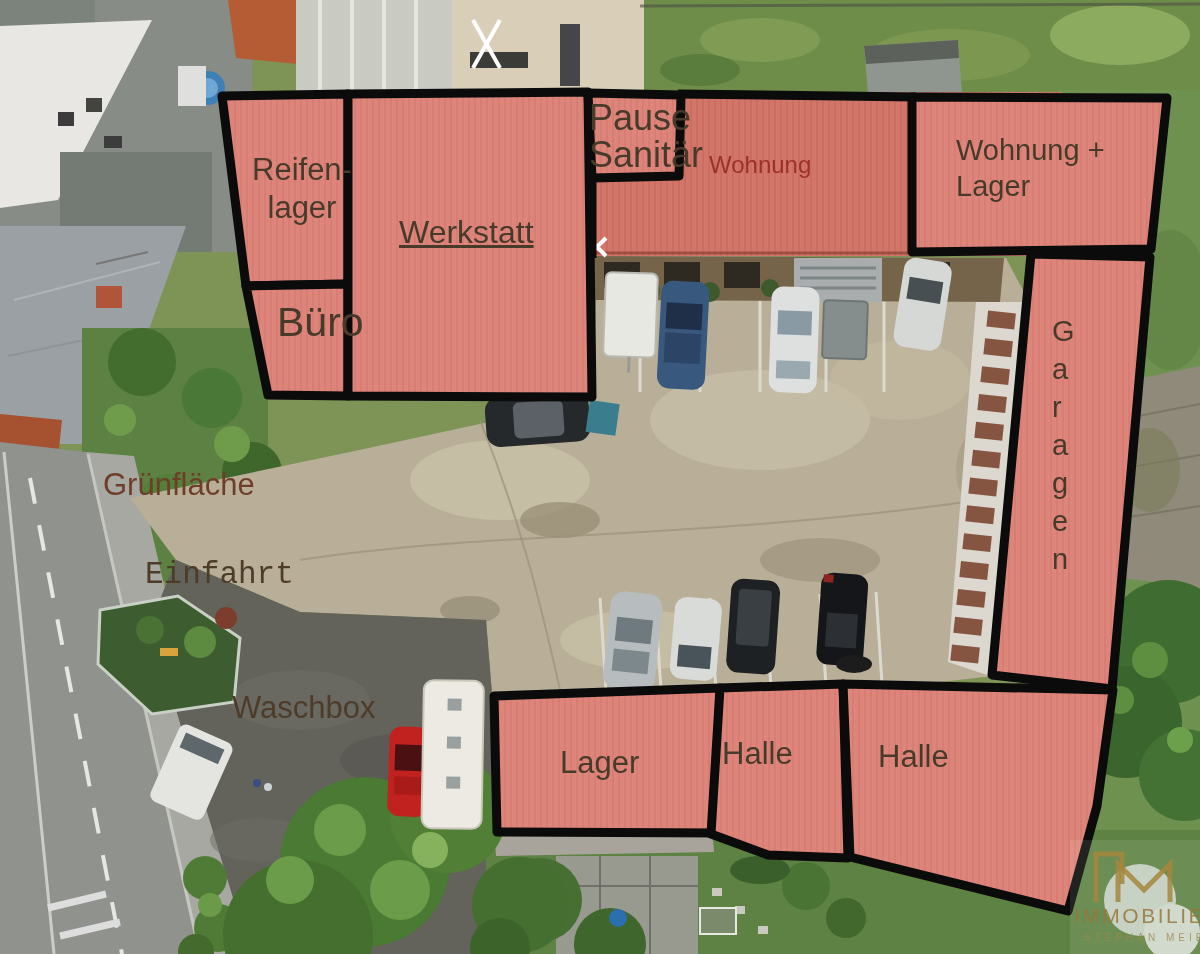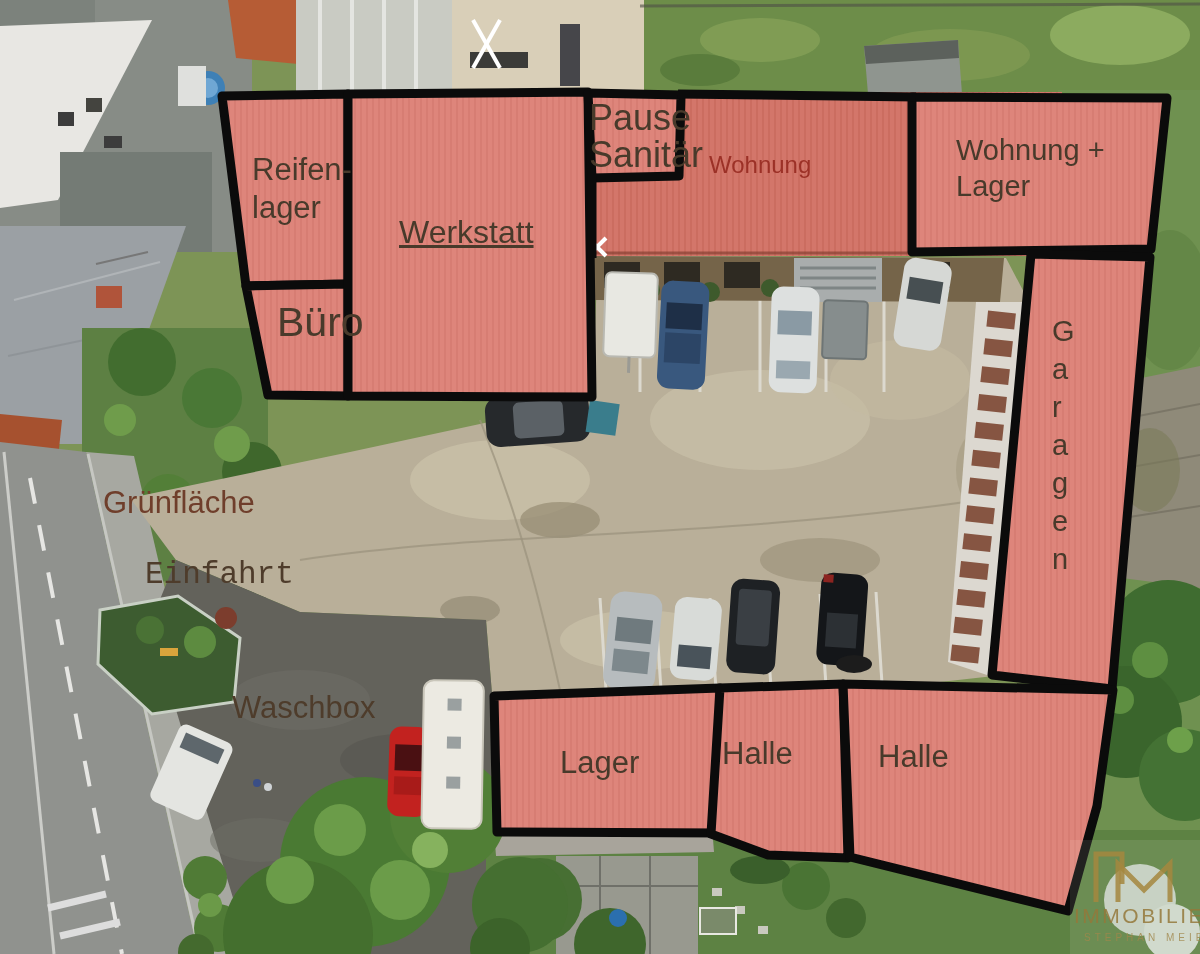--- a/index.html
+++ b/index.html
@@ -303,21 +303,21 @@
       <polygon points="912,97 1167,98 1151,249 912,252" fill="url(#corr)" stroke="#0b0b0b" stroke-width="9" stroke-linejoin="round"></polygon>
       <polygon points="1031,254 1150,257 1112,689 992,675" fill="url(#corr)" stroke="#0b0b0b" stroke-width="9" stroke-linejoin="round"></polygon>
       <polygon points="494,696 720,688 723,833 497,832" fill="url(#corr)" stroke="#0b0b0b" stroke-width="9" stroke-linejoin="round"></polygon>
       <polygon points="720,688 843,684 848,858 768,855 711,834" fill="url(#corr)" stroke="#0b0b0b" stroke-width="9" stroke-linejoin="round"></polygon>
       <polygon points="843,684 1113,690 1097,806 1068,911 850,857" fill="url(#corr)" stroke="#0b0b0b" stroke-width="9" stroke-linejoin="round"></polygon>
       <line x1="678" y1="94" x2="916" y2="97" stroke="#0b0b0b" stroke-width="9"></line>
       <line x1="592" y1="176" x2="592" y2="258" stroke="#0b0b0b" stroke-width="9"></line>
     </svg>
 
   <div id="labels">
-      <div class="label" style="left: 252px; top: 151px; font-size: 31px; line-height: 38px; color: rgb(72, 58, 43);">
+      <div class="label" style="left: 252px; top: 151px; font-size: 31px; line-height: 38px; color: rgb(72, 58, 43); text-align: center;">
         <div>Reifen-</div>
         <div>lager</div>
       </div>
       <div class="label" style="left: 399px; top: 213px; font-size: 32px; line-height: 39px; color: rgb(72, 58, 43); text-decoration: underline;">
         <div>Werkstatt</div>
       </div>
       <div class="label" style="left: 277px; top: 303px; font-size: 41px; line-height: 38px; color: rgb(72, 58, 43);">
         <div>Büro</div>
       </div>
       <div class="label" style="left: 589px; top: 99px; font-size: 36px; line-height: 37px; color: rgb(72, 58, 43);">
@@ -333,21 +333,21 @@
       </div>
       <div class="label" style="left: 1052px; top: 312px; font-size: 29px; line-height: 38px; color: rgb(72, 58, 43);">
         <div>G</div>
         <div>a</div>
         <div>r</div>
         <div>a</div>
         <div>g</div>
         <div>e</div>
         <div>n</div>
       </div>
-      <div class="label" style="left: 103px; top: 466px; font-size: 31px; line-height: 38px; color: rgb(111, 62, 43); margin-top: 18px;">
+      <div class="label" style="left: 103px; top: 466px; font-size: 31px; line-height: 38px; color: rgb(111, 62, 43);">
         <div>Grünfläche</div>
       </div>
       <div class="label" style="left: 145px; top: 556px; font-size: 31px; line-height: 38px; color: rgb(78, 60, 43); font-family: Liberation Mono, monospace;">
         <div>Einfahrt</div>
       </div>
       <div class="label" style="left: 232px; top: 689px; font-size: 31px; line-height: 38px; color: rgb(78, 60, 43);">
         <div>Waschbox</div>
       </div>
       <div class="label" style="left: 560px; top: 744px; font-size: 31px; line-height: 38px; color: rgb(72, 58, 43);">
         <div>Lager</div>

